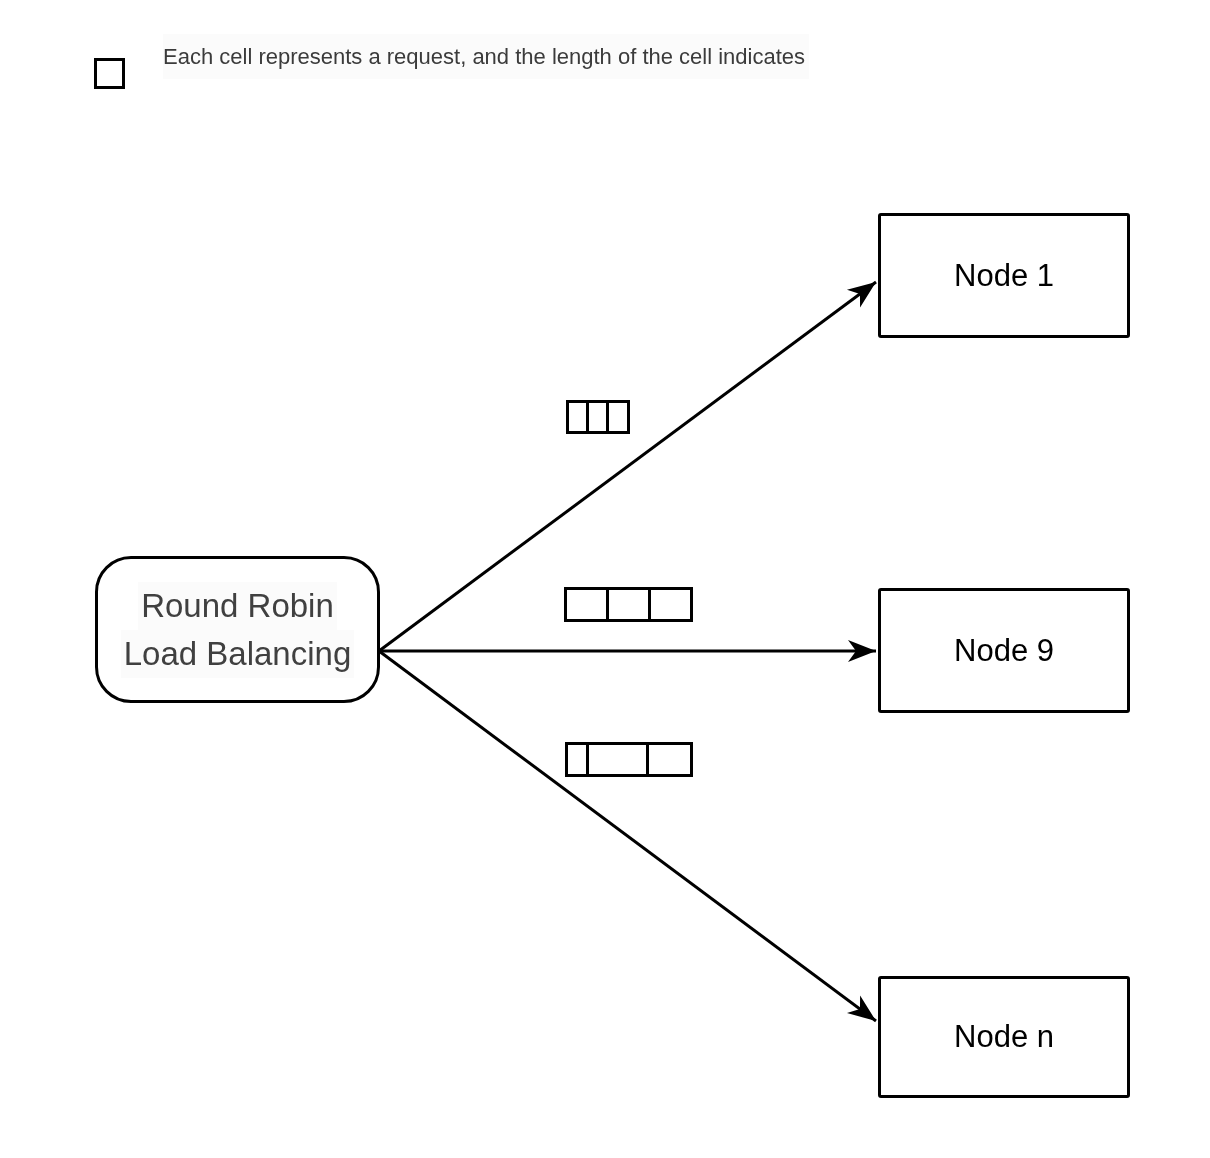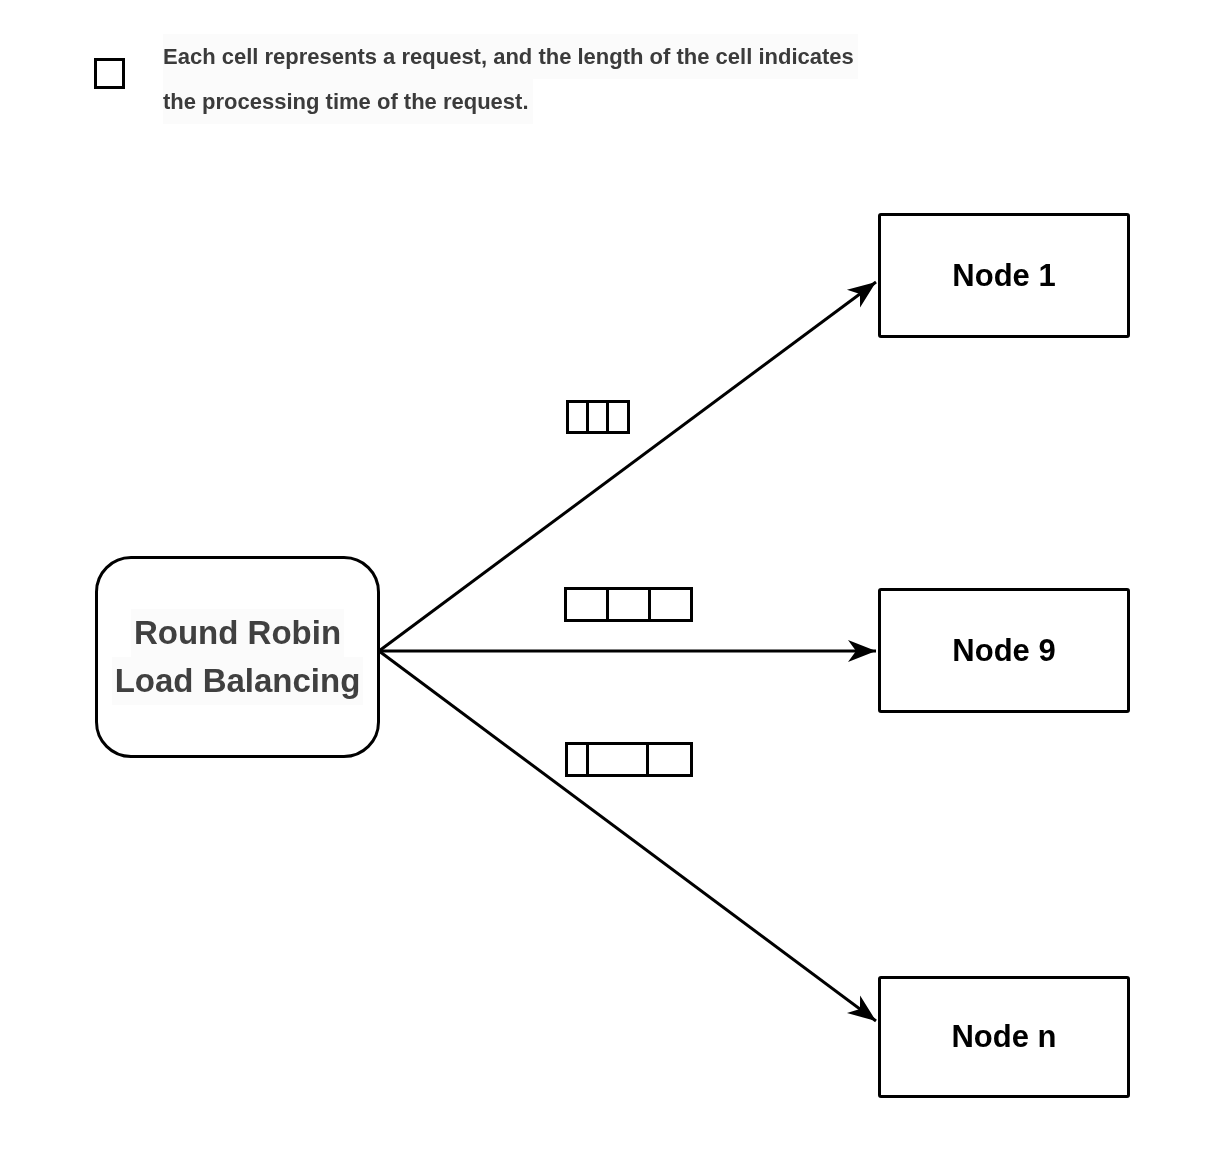--- a/index.html
+++ b/index.html
@@ -7,21 +7,20 @@
     padding: 0;
     background: #ffffff;
     font-family: "Liberation Sans", sans-serif;
   }
   .canvas {
     position: relative;
     width: 1210px;
     height: 1158px;
     background: #ffffff;
     overflow: hidden;
-    font-weight: bold;
   }
   .arrows-layer {
     position: absolute;
     left: 0;
     top: 0;
     width: 1210px;
     height: 1158px;
   }
   
   .legend-square {
@@ -46,21 +45,21 @@
     display: table;
     background: #fbfbfb;
     padding: 0 4px 0 0;
   }
   
   .source-box {
     position: absolute;
     left: 95px;
     top: 556px;
     width: 285px;
-    height: 202px;
+    height: 147px;
     box-sizing: border-box;
     border: 3px solid #000000;
     border-radius: 36px;
     background: #ffffff;
     display: flex;
     flex-direction: column;
     justify-content: center;
     align-items: center;
     font-size: 33px;
     line-height: 48px;
@@ -121,21 +120,20 @@
       </marker>
     </defs>
     <line x1="379" y1="651" x2="876" y2="282" stroke="#000000" stroke-width="3" marker-end="url(#arrowhead)"></line>
     <line x1="379" y1="651" x2="876" y2="651" stroke="#000000" stroke-width="3" marker-end="url(#arrowhead)"></line>
     <line x1="379" y1="651" x2="876" y2="1021" stroke="#000000" stroke-width="3" marker-end="url(#arrowhead)"></line>
   </svg>
 
   <span class="legend-square"></span>
   <div class="legend-text">
     <div class="line">Each cell represents a request, and the length of the cell indicates</div>
-    <div class="line">the processing time of the request.</div>
   </div>
 
   <div class="source-box">
     <div class="src-line">Round Robin</div>
     <div class="src-line">Load Balancing</div>
   </div>
 
   <div class="node-box node-1">
     <span>Node 1</span>
   </div>

